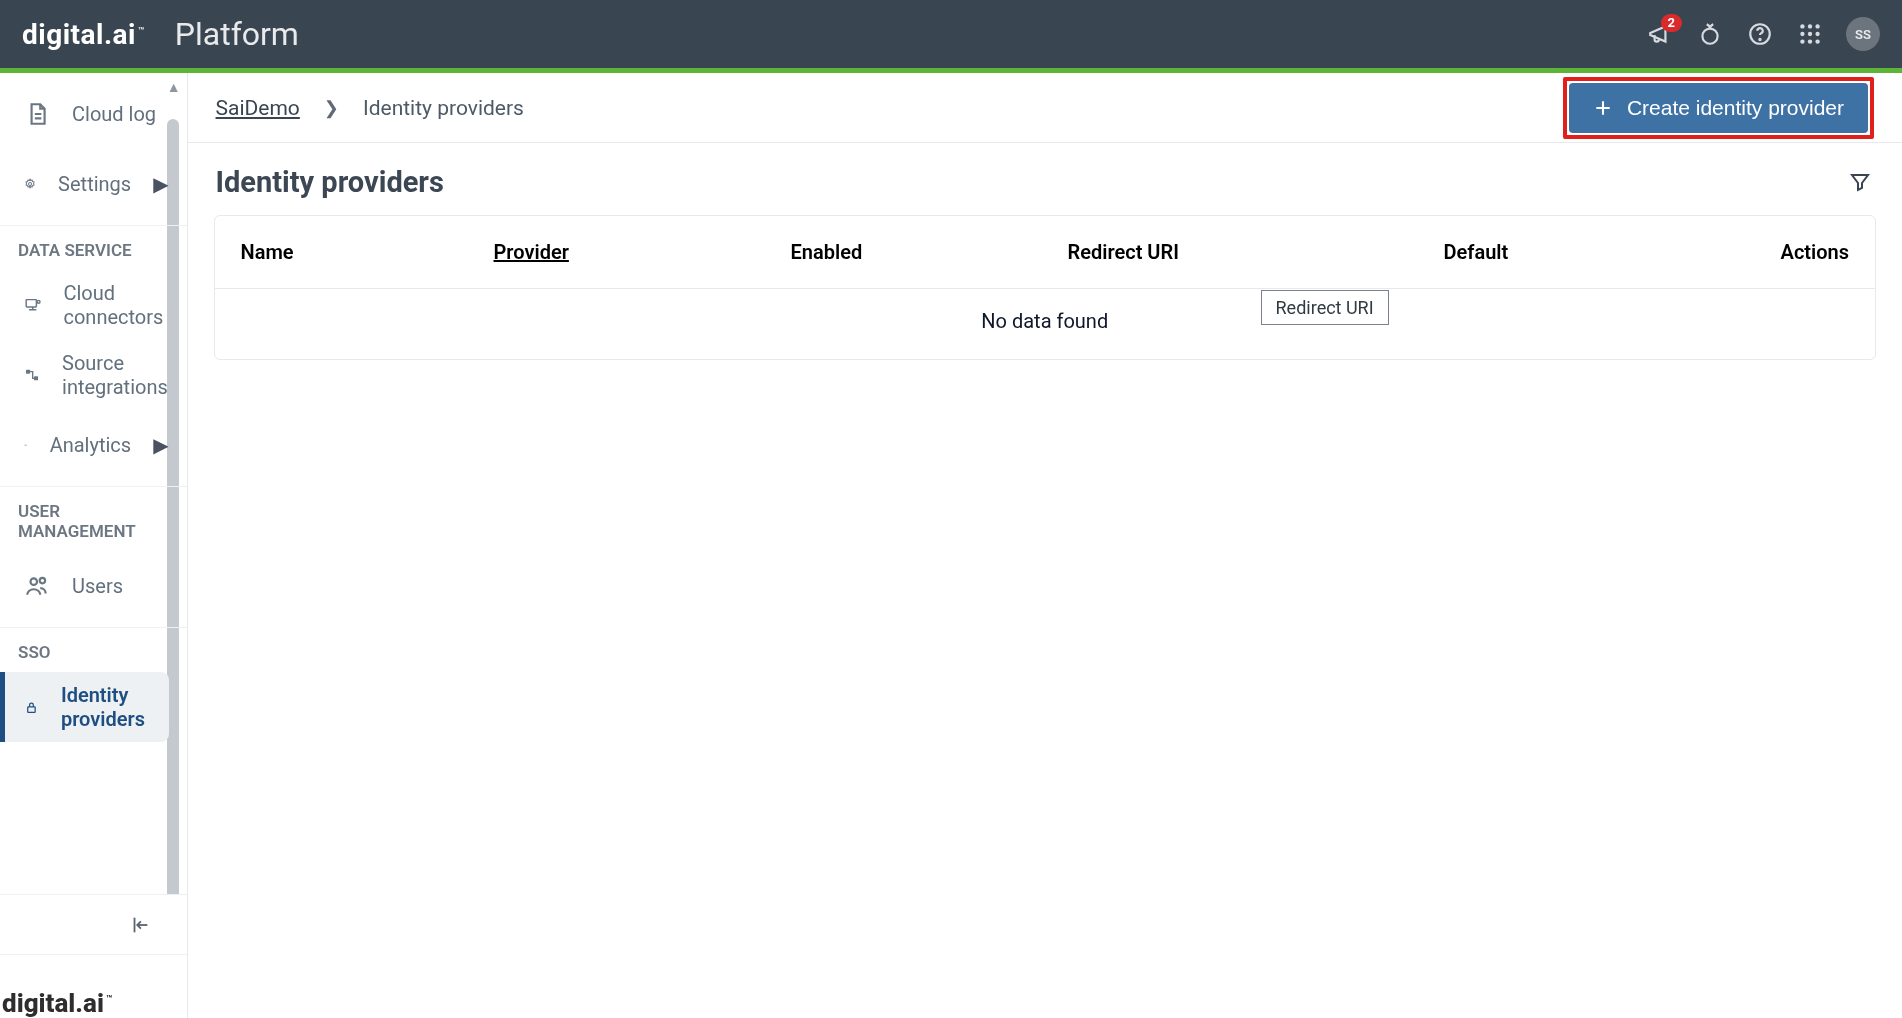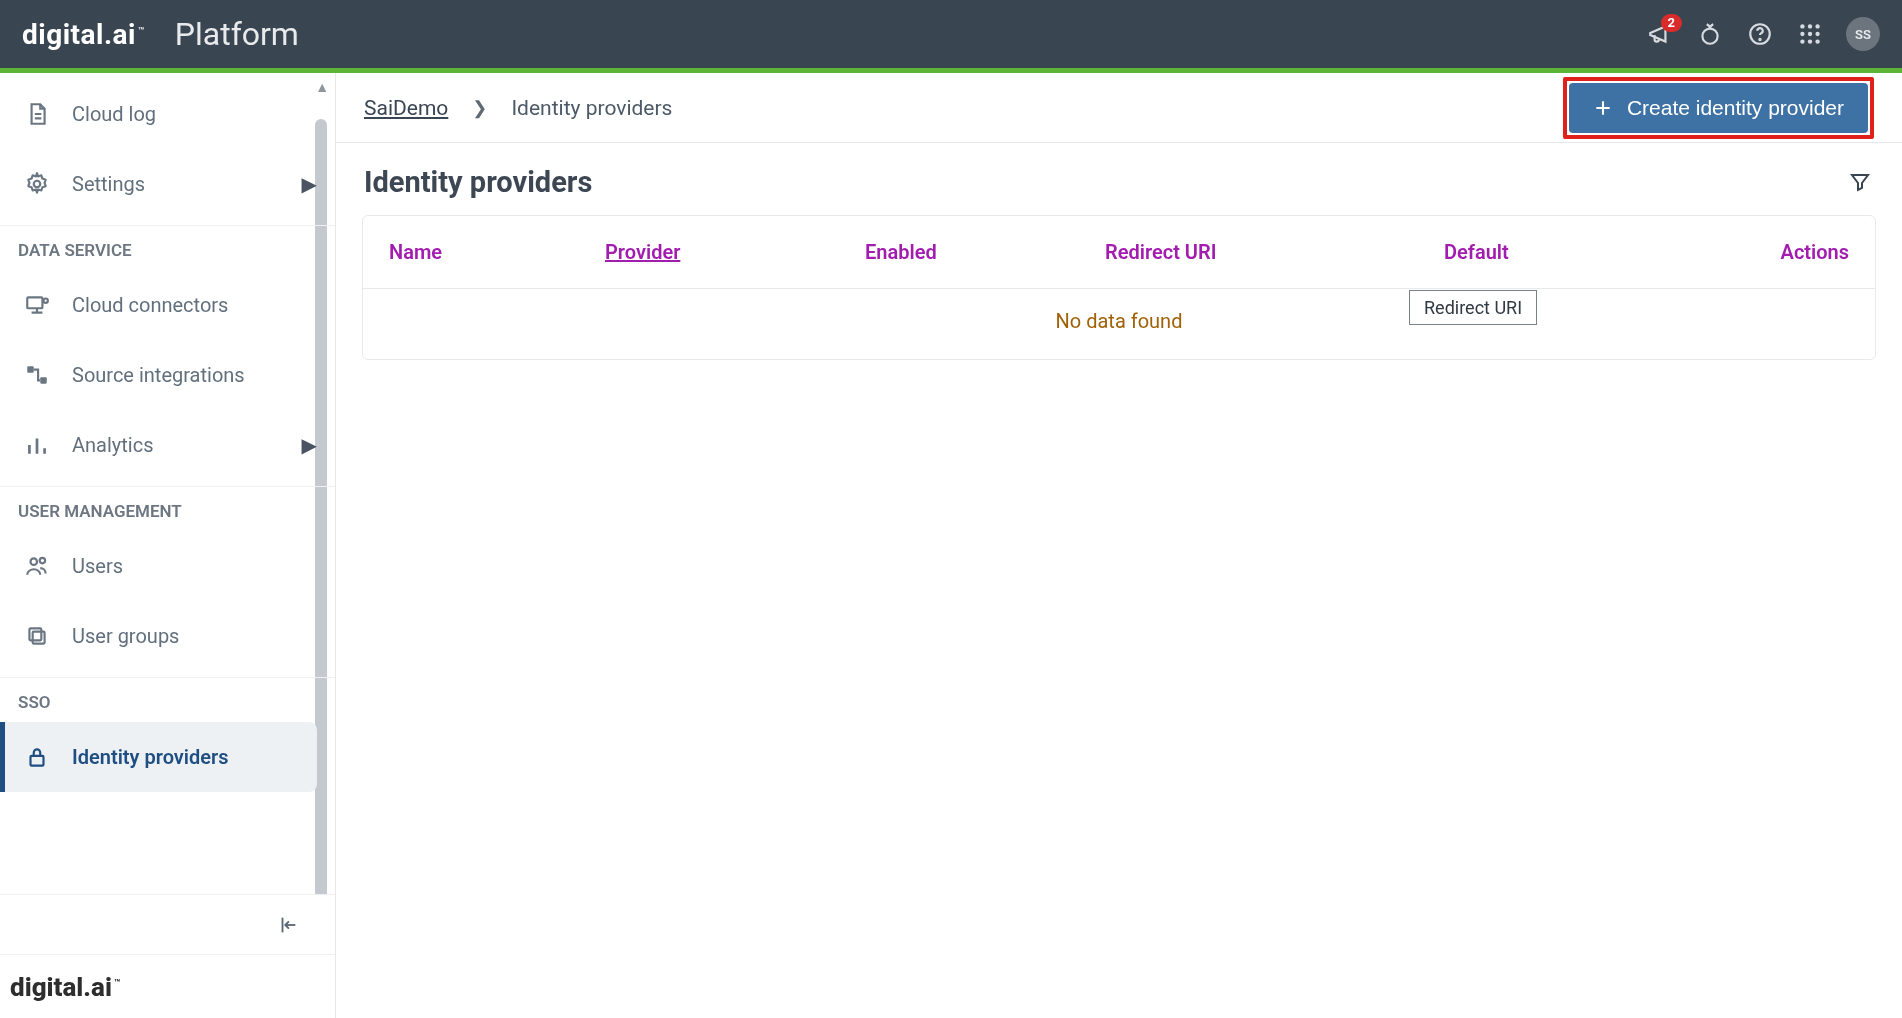--- a/index.html
+++ b/index.html
@@ -81,21 +81,21 @@
     padding: 14px 18px 10px 18px; color:#6d7782; font-size:17px; font-weight:600;
     border-top:1px solid #eef0f2; margin-top:6px;
   }
   .nav-caret { margin-left:auto; color:#4a5361;}
   .collapse-area {
     height: 60px; border-top:1px solid #eef0f2; display:flex; align-items:center; justify-content:flex-end;
     padding-right: 36px;
   }
   .collapse-area svg { width:22px; height:22px; color:#5b6570;}
   .sidebar-footer{
-    height: 64px; border-top:1px solid #eef0f2; display:flex; align-items:center; padding-left:10px;
+    height: 64px; border-top:1px solid #eef0f2; display:flex; align-items:flex-end; padding-left:2px;
   }
   .footer-logo { font-size:26px; font-weight:800; color:#2e2e2e; position:relative;}
   .footer-tm { font-size:10px; position:relative; top:-10px; left:2px;}
   
   .main { flex:1; display:flex; flex-direction:column; }
   .topbar {
     height: 70px; border-bottom:1px solid #e7e9ec;
     display:flex; align-items:center; padding: 0 28px; gap: 8px;
   }
   .breadcrumb { display:flex; align-items:center; gap: 24px; font-size:21px; color:#4c5a67;}
@@ -110,29 +110,29 @@
   .create-btn-highlight {
     border: 4px solid #e0201b; padding:2px; border-radius:2px;
   }
   .page-title-row {
     display:flex; align-items:center; padding: 22px 28px 10px 28px;
   }
   .page-title { font-size:29px; font-weight:700; color:#3c4753;}
   .title-spacer{flex:1;}
   .filter-btn { width:28px;height:28px;display:flex;align-items:center;justify-content:center;cursor:pointer;color:#3a4350;}
   .table-wrap { margin: 6px 26px 0 26px; border:1px solid #e7e9ec; border-radius:6px; position:relative;}
-  .thead { display:flex; padding: 24px 26px; border-bottom:1px solid #e7e9ec; font-size:20px; font-weight:600; color:#a21caf;}
+  .thead { display:flex; padding: 24px 26px; border-bottom:1px solid #e7e9ec; font-size:20px; font-weight:600; color:#000000;gap:37px;}
   .th { }
   .th-name    { width: 216px; }
   .th-provider{ width: 260px; text-decoration: underline; }
   .th-enabled { width: 240px; }
   .th-redirect{ width: 330px; }
   .th-default { width: 300px; margin-left: 9px; }
   .th-actions { flex:1; text-align:right; }
-  .empty-row { text-align:center; padding: 20px 0 26px 0; font-size:20px; color:#a16207;}
+  .empty-row { text-align:center; padding: 20px 0 26px 0; font-size:20px; color:#0f172a;}
   .tooltip-box{
     position:absolute; top: 74px; left: 1046px;
     border:1px solid #7b828b; background:#fff; color:#313a43;
     font-size:18px; padding: 6px 14px;
   }
   svg { display:block; }
 </style>
 </head>
 <body>
 
@@ -267,29 +267,20 @@
                 <svg viewBox="0 0 24 24" fill="none" stroke="currentColor" stroke-width="2">
                   <circle cx="9" cy="8" r="3"></circle>
                   <path d="M3 20c0-3 3-5 6-5s6 2 6 5"></path>
                   <circle cx="17" cy="7" r="2.5"></circle>
                   <path d="M15 14c3 0 5 2 5 5"></path>
                 </svg>
               </span>
             <span>Users</span>
           </div>
 
-          <div class="nav-item">
-            <span class="nicon">
-                <svg viewBox="0 0 24 24" fill="none" stroke="currentColor" stroke-width="2">
-                  <rect x="8" y="8" width="11" height="11" rx="1"></rect>
-                  <rect x="5" y="5" width="11" height="11" rx="1"></rect>
-                </svg>
-              </span>
-            <span>User groups</span>
-          </div>
 
           <div class="nav-section">SSO</div>
 
           <div class="nav-item active">
             <span class="nicon">
                 <svg viewBox="0 0 24 24" fill="none" stroke="currentColor" stroke-width="2">
                   <rect x="6" y="11" width="12" height="9" rx="1"></rect>
                   <path d="M9 11V8a3 3 0 0 1 6 0v3"></path>
                 </svg>
               </span>

